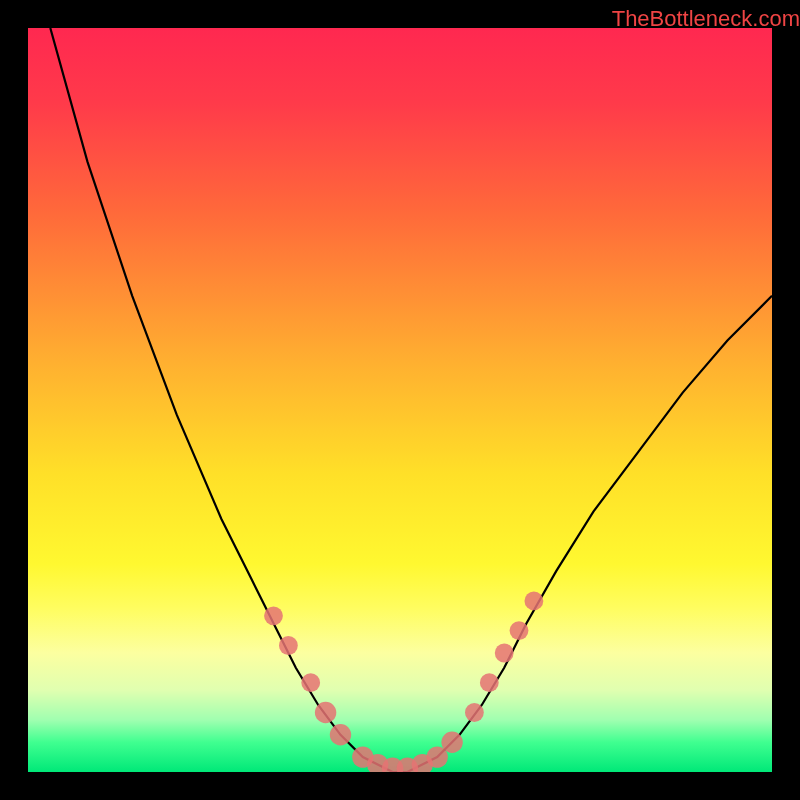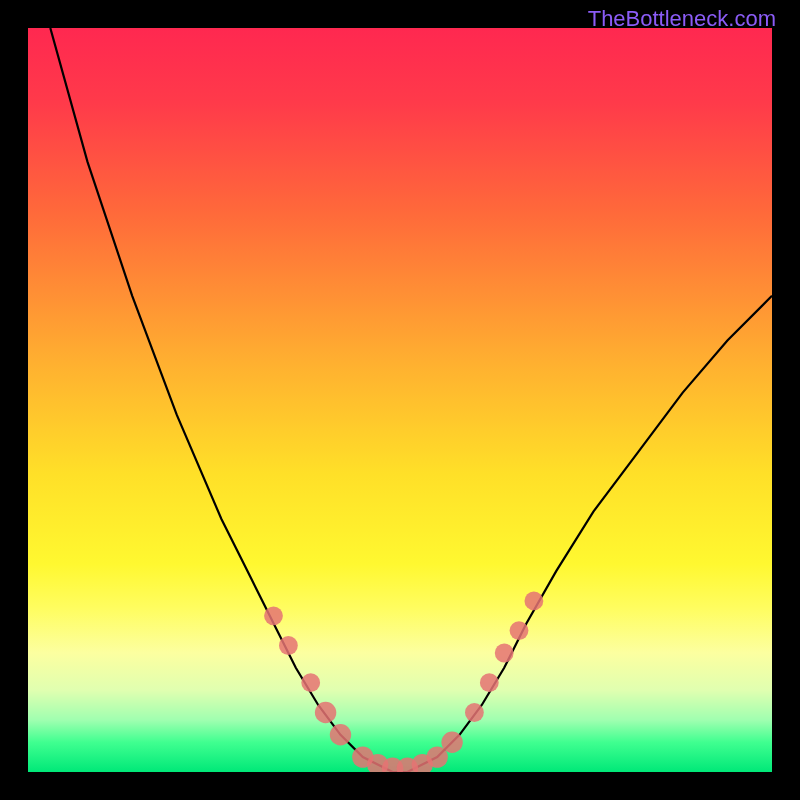--- a/index.html
+++ b/index.html
@@ -6,22 +6,22 @@
   body {
     width: 800px;
     height: 800px;
     background: #000;
     position: relative;
     font-family: Arial, sans-serif;
   }
   .watermark {
     position: absolute;
     top: 6px;
-    right: 24px;
-    color: #8b5cf6;
+    right: 0;
+    color: #ef4444;
     font-size: 22px;
     font-weight: 500;
     z-index: 10;
   }
   .plot-area {
     position: absolute;
     top: 28px;
     left: 28px;
     width: 744px;
     height: 744px;

